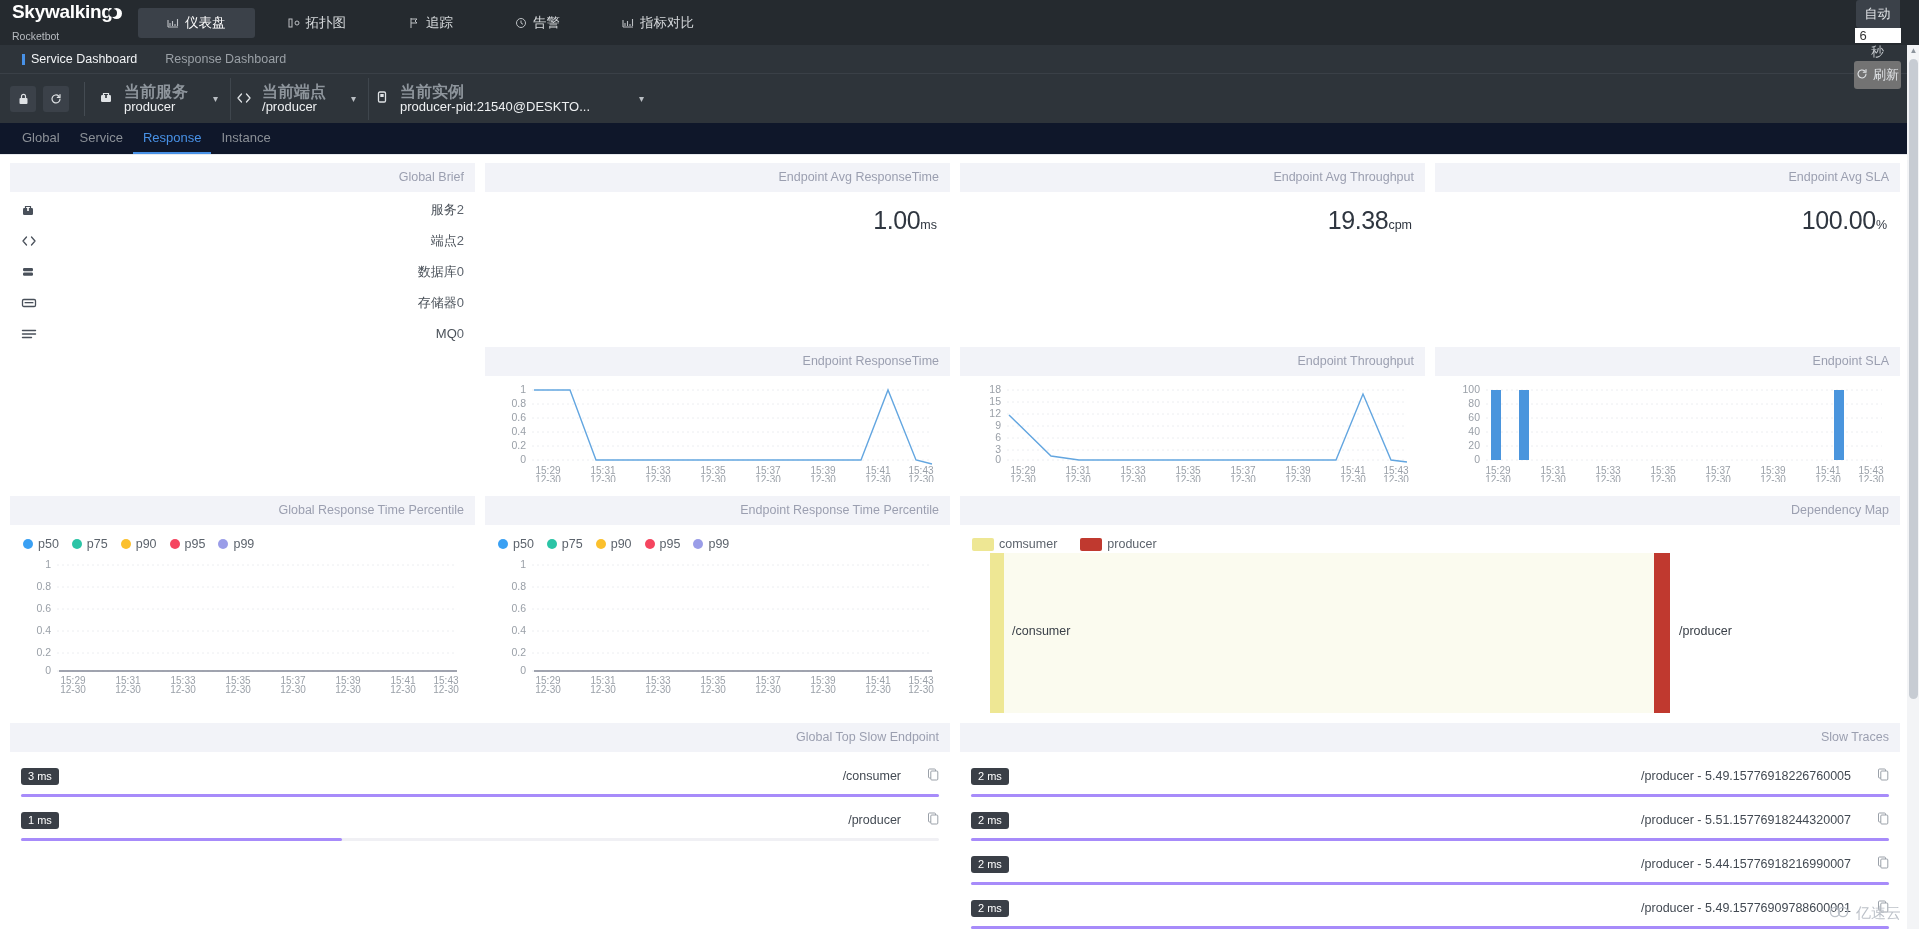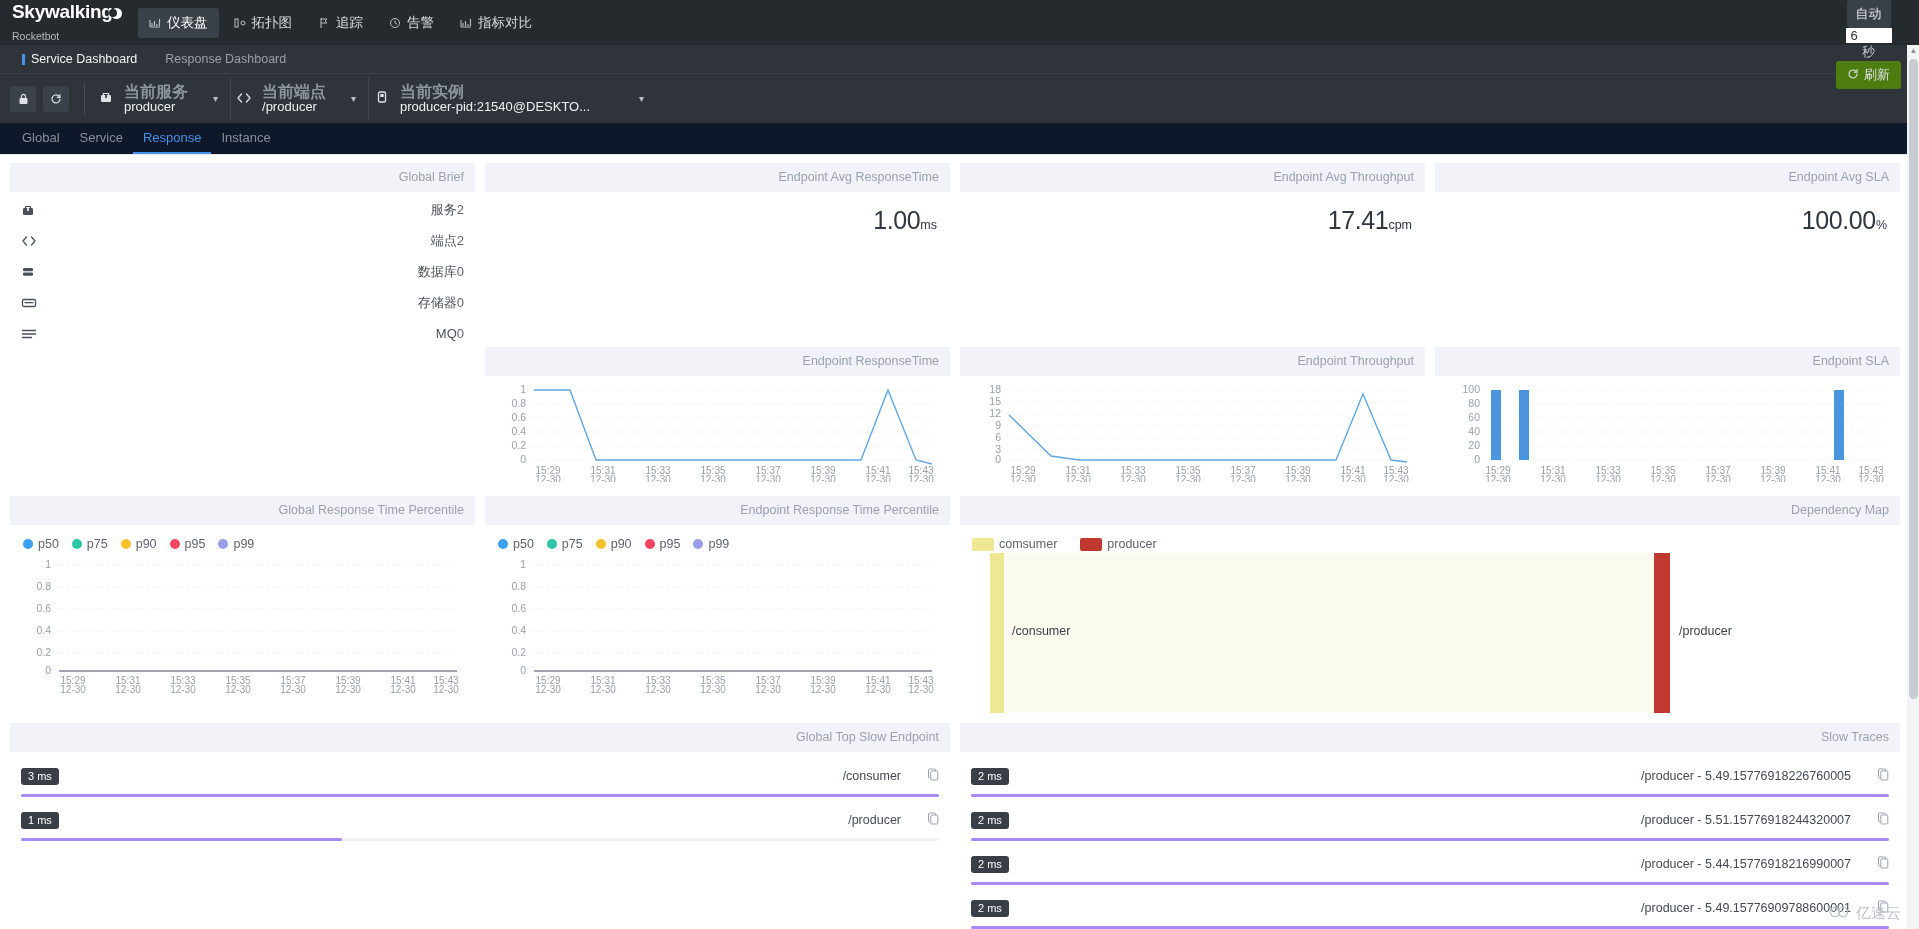--- a/index.html
+++ b/index.html
@@ -31,43 +31,43 @@
   }
   .brand-dot::after {
     content: ""; position: absolute; width: 8px; height: 8px; border-radius: 50%;
     background: #252a2f; left: -2px; top: 1px;
   }
   .brand-sub { font-size: 10.5px; color: #b7bbc0; line-height: 13px; margin-top: 9px; }
 
   .navitems { display: flex; align-items: center; gap: 4px; margin-left: 14px; }
   .navitem {
     display: flex; align-items: center; gap: 6px;
-    padding: 6px 11px; border-radius: 3px;
+    padding: 6px 29px; border-radius: 3px;
     color: #d7dadd; font-size: 13.5px; cursor: pointer;
   }
   .navitem.active { background: #3b4149; color: #fff; }
   .navicon { font-size: 12px; opacity: .85; display: inline-flex; }
 
   .topright {
     position: absolute; right: 18px; top: 0; height: 45px;
     display: flex; align-items: center; gap: 0px; flex-direction: column;
   }
   .auto-btn {
     background: #3b4149; color: #e2e5e8; font-size: 13px;
     padding: 5px 9px; border-radius: 3px 0 0 3px; cursor: pointer;
   }
   .auto-input {
     width: 46px; height: 25px; border: none; background: #fff;
     font-size: 13px; color: #333; padding: 0 5px;
     font-family: "Liberation Sans", sans-serif;
   }
   .auto-unit { color: #c6cace; font-size: 13px; padding: 0 7px; }
   .refresh-btn {
-    background: #4d7c0f; color: #e2e5e8; font-size: 13px;
-    padding: 5px 11px; border-radius: 3px; cursor: pointer;
+    background: #737373; color: #e2e5e8; font-size: 13px;
+    padding: 5px 2px; border-radius: 3px; cursor: pointer;
     display: flex; align-items: center; gap: 5px;
   }
 
   
   .dashtabs {
     height: 28px; background: #2e343a; display: flex; align-items: stretch;
     padding-left: 8px;
   }
   .dashtab {
     display: flex; align-items: center; gap: 6px;
@@ -391,21 +391,21 @@
           </div>
         </div>
       </div>
     </div>
 
     <div style="width:465px;">
       <div class="card">
         <div class="card-head">Endpoint Avg Throughput</div>
         <div class="card-body">
           <div class="bigval">
-            <span>17.41</span><span class="unit">cpm</span>
+            <span>19.38</span><span class="unit">cpm</span>
           </div>
         </div>
       </div>
     </div>
 
     <div style="width:465px;">
       <div class="card">
         <div class="card-head">Endpoint Avg SLA</div>
         <div class="card-body">
           <div class="bigval">

